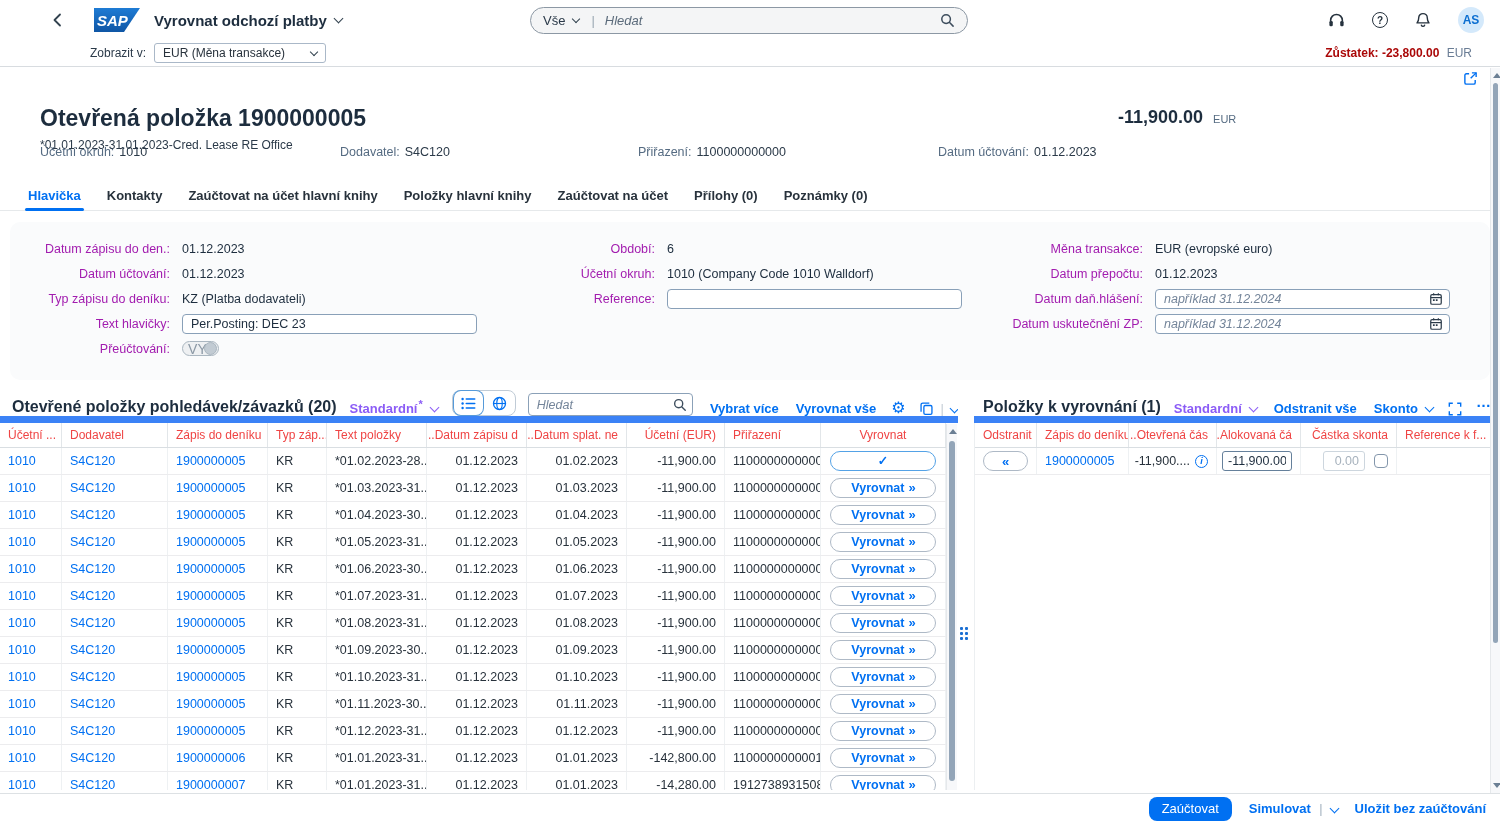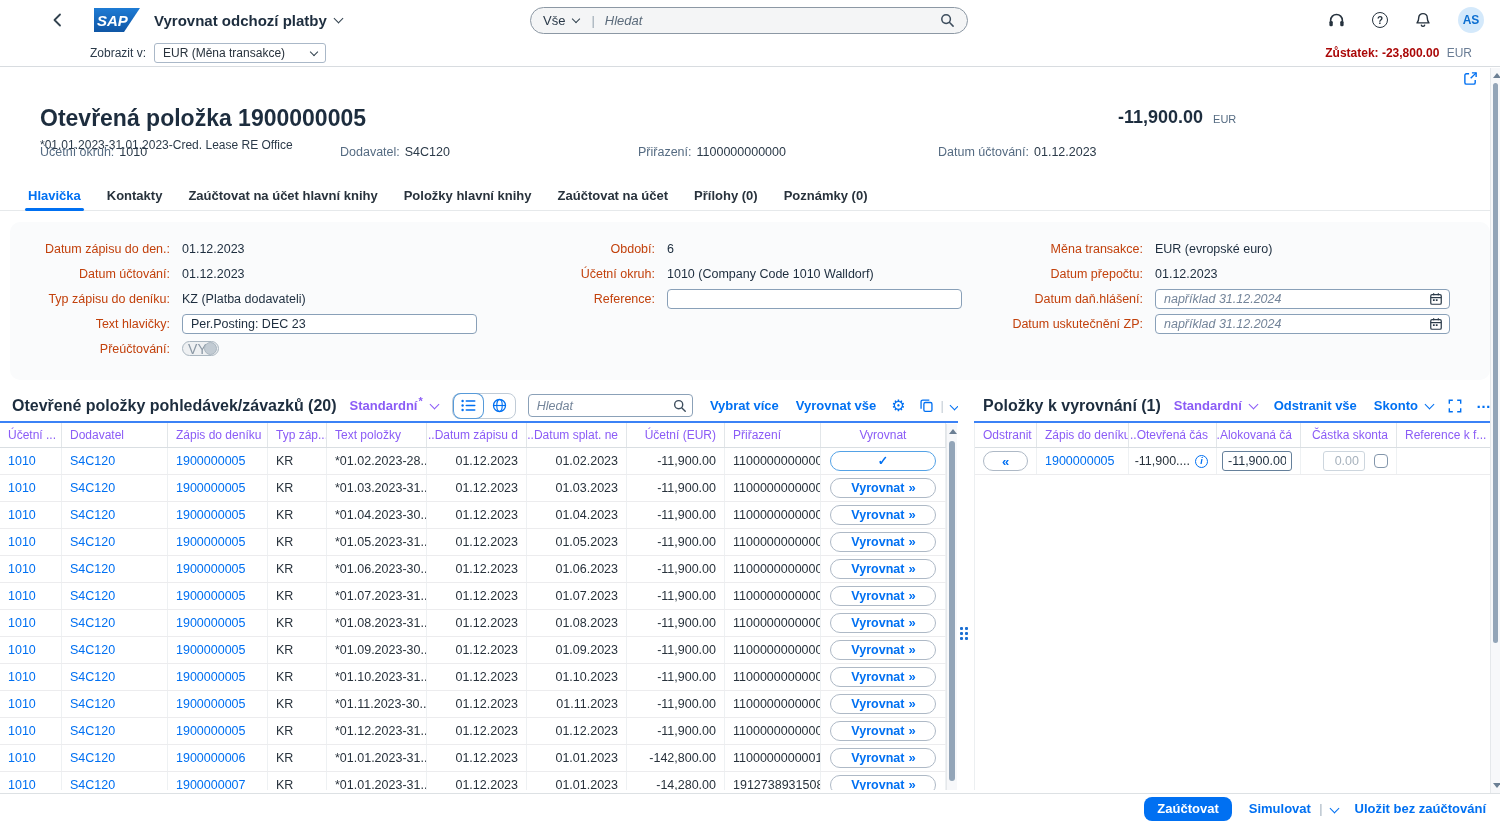--- a/index.html
+++ b/index.html
@@ -45,33 +45,33 @@
   .tab.active{color:#0070f2}
   .tab.active::after{content:"";position:absolute;left:-3px;right:-3px;bottom:-1px;height:3px;background:#0070f2;border-radius:2px}
 
   
   .form-card{position:absolute;top:222px;left:10px;right:10px;height:158px;background:#fafbfc;border-radius:10px}
   .fcol{position:absolute;top:237px;font-size:12.5px}
   .fcol-1{left:20px;width:470px}
   .fcol-2{left:505px;width:465px}
   .fcol-3{left:993px;width:480px}
   .frow{height:24.8px;display:flex;align-items:center}
-  .flabel{width:150px;flex:none;text-align:right;color:#c2410c;margin-right:12px;white-space:nowrap}
+  .flabel{width:150px;flex:none;text-align:right;color:#a21caf;margin-right:12px;white-space:nowrap}
   .fval{color:#1d2d3e;white-space:nowrap}
   .finput{height:20px;border:1px solid #89a0b8;border-radius:4px;background:#fff;padding:0 8px;font-family:"Liberation Sans",sans-serif;font-size:12.5px;color:#1d2d3e;width:295px;outline:none}
   .finput::placeholder{font-style:italic;color:#74859a}
   .date-wrap{position:relative;width:295px}
   .date-wrap .finput{width:100%;padding-right:11px}
   .date-wrap svg{position:absolute;right:7px;top:3px}
   .toggle{width:37px;height:15px;border:1px solid #aab6c0;background:#eef0f2;border-radius:9px;position:relative;display:inline-flex;align-items:center;cursor:pointer}
   .toggle-text{font-size:14px;color:#8b98a5;margin-left:5px;letter-spacing:.2px}
   .toggle-knob{position:absolute;right:1px;top:0;width:13px;height:13px;border-radius:50%;background:#c2cbd3;border:1px solid #aab6c0}
 
   
-  .panel-toolbar{position:absolute;top:390px;height:33px;display:flex;align-items:center;border-bottom:2px solid #3b82f6;overflow:hidden;background:#fff}
+  .panel-toolbar{position:absolute;top:390px;height:33px;display:flex;align-items:flex-end;border-bottom:7px solid #3b82f6;overflow:hidden;background:#fff}
   .panel-toolbar.left{left:0;width:958px}
   .panel-toolbar.right{left:974px;right:10px}
   .pt-title{font-size:16px;font-weight:700;color:#1d2d3e;margin-left:12px;white-space:nowrap}
   .view-sel{display:flex;align-items:flex-start;color:#8b5cf6;font-size:13px;font-weight:700;margin-left:13px;cursor:pointer;white-space:nowrap}
   .view-star{font-size:11px;margin:-3px 0 0 1px}
   .view-sel .chv{margin-top:3px}
   .seg{display:flex;margin-left:14px;border:1px solid #c0cbd6;border-radius:8px;height:26px;align-items:center}
   .seg-btn{width:31px;height:26px;display:flex;align-items:center;justify-content:center;cursor:pointer;color:#0070f2}
   .seg-btn.sel{box-shadow:inset 0 0 0 1px #569ad9;border-radius:8px}
   .tb-search{margin-left:12px;position:relative;width:180px}
@@ -86,21 +86,21 @@
   .spacer{flex:1}
   .overflow-dots{font-size:15px;font-weight:700;color:#0070f2;letter-spacing:1px;margin:0 14px 6px 14px;cursor:pointer}
 
   
   .tbl{position:absolute;top:423px;height:367px;overflow:hidden;background:#fff}
   .tbl.lt{left:0;width:946px}
   .tbl.rt{left:974px;width:516px;border-left:1px solid #eceff1}
   .tr{display:grid}
   .lt .tr{grid-template-columns:62px 106px 100px 59px 100px 100px 100px 98px 96px 125px}
   .rt .tr{grid-template-columns:62px 92px 88px 84px 96px 94px}
-  .th{border-bottom:1px solid #d9dee2;font-size:12px;color:#8b5cf6}
+  .th{border-bottom:1px solid #d9dee2;font-size:12px;color:#ef4444}
   .th>div{height:24px;line-height:24px;padding:0 8px;border-right:1px solid #e2e6e9;white-space:nowrap;overflow:hidden}
   .row{border-bottom:1px solid #ececee;font-size:12.5px;color:#28323c}
   .row>div{height:26px;line-height:25px;padding:0 8px;border-right:1px solid #eef1f3;white-space:nowrap;overflow:hidden;display:flex;align-items:center}
   .num{justify-content:flex-end;text-align:right}
   .th .num{text-align:right;direction:rtl}
   .ctr{justify-content:center;text-align:center}
   .cell-link{color:#0070f2;cursor:pointer}
   .act-btn{height:20px;border:1px solid #aeb9c6;border-radius:10px;background:#fff;color:#0070f2;font-size:12.5px;font-weight:700;display:flex;align-items:center;justify-content:center;gap:4px;width:106px;cursor:pointer;line-height:18px}
   .act-btn.sel{border-color:#54a2e6}
   .dbl-chv{font-size:13px;letter-spacing:-1px}
@@ -116,21 +116,21 @@
   .arr{position:absolute;left:1.5px;width:0;height:0;border-left:4px solid transparent;border-right:4px solid transparent}
   .arr.up{border-bottom:5px solid #6b7f94;top:5px}
   .arr.down{border-top:5px solid #6b7f94;bottom:5px}
   .sb-left{left:946px;top:424px;width:11px;height:366px}
   .sb-page{right:0;top:68px;width:10px;height:725px}
   .grip{position:absolute;left:960px;top:627px;display:grid;grid-template-columns:3px 3px;grid-auto-rows:3px;gap:2px;cursor:col-resize}
   .grip i{background:#1b6fd3;border-radius:1px}
 
   
   .footer{position:absolute;left:0;right:0;bottom:0;height:30px;border-top:1px solid #dde1e4;background:#fff;display:flex;align-items:center;justify-content:flex-end;padding-right:14px;gap:17px;font-size:13px;font-weight:700}
-  .btn-primary{background:#0070f2;color:#fff;border:none;border-radius:8px;height:24px;padding:0 13px;font-family:"Liberation Sans",sans-serif;font-size:13px;font-weight:700;display:flex;align-items:center;cursor:pointer}
+  .btn-primary{background:#0070f2;color:#fff;border:none;border-radius:8px;height:24px;padding:0 13px;font-family:"Liberation Sans",sans-serif;font-size:13px;font-weight:400;display:flex;align-items:center;cursor:pointer}
   .link{color:#0070f2;cursor:pointer;white-space:nowrap}
   .sim-group{display:flex;align-items:center}
   .sim-group .tb-divider{margin:0 8px}
 </style>
 </head>
 <body>
 
 <div class="app">
 
   <header class="shell">

